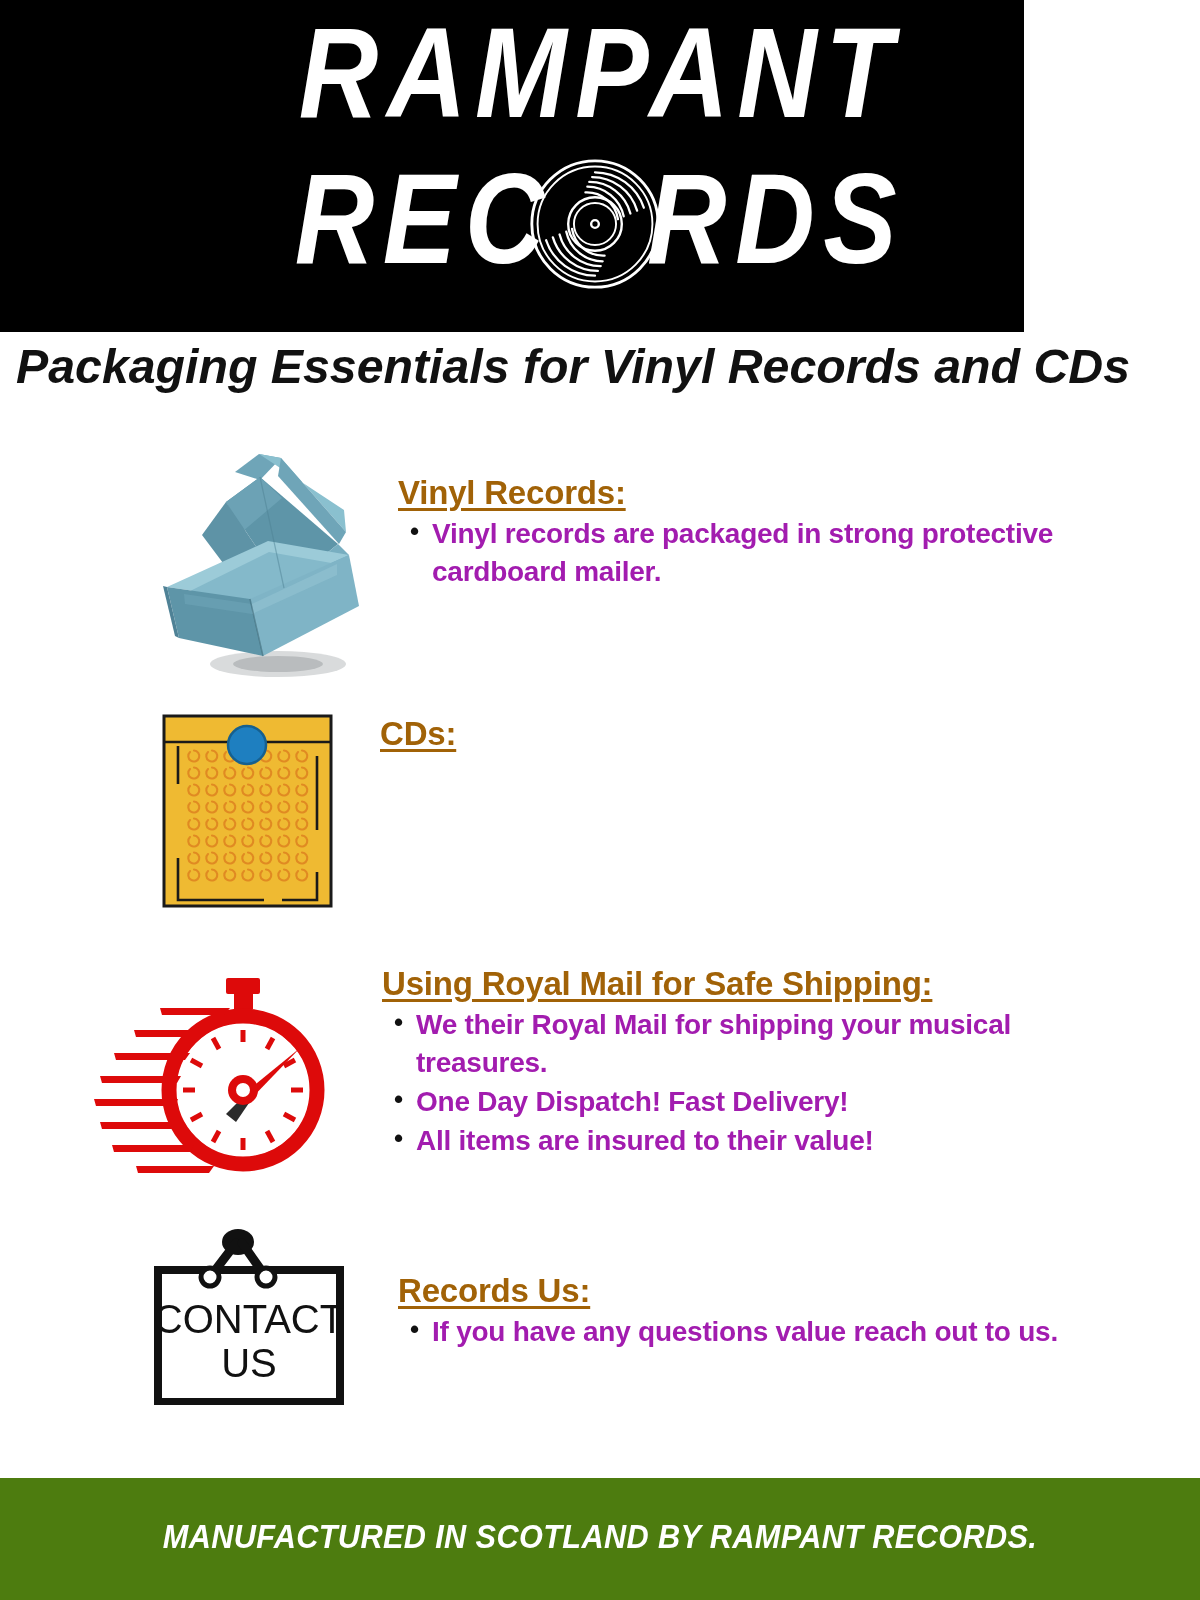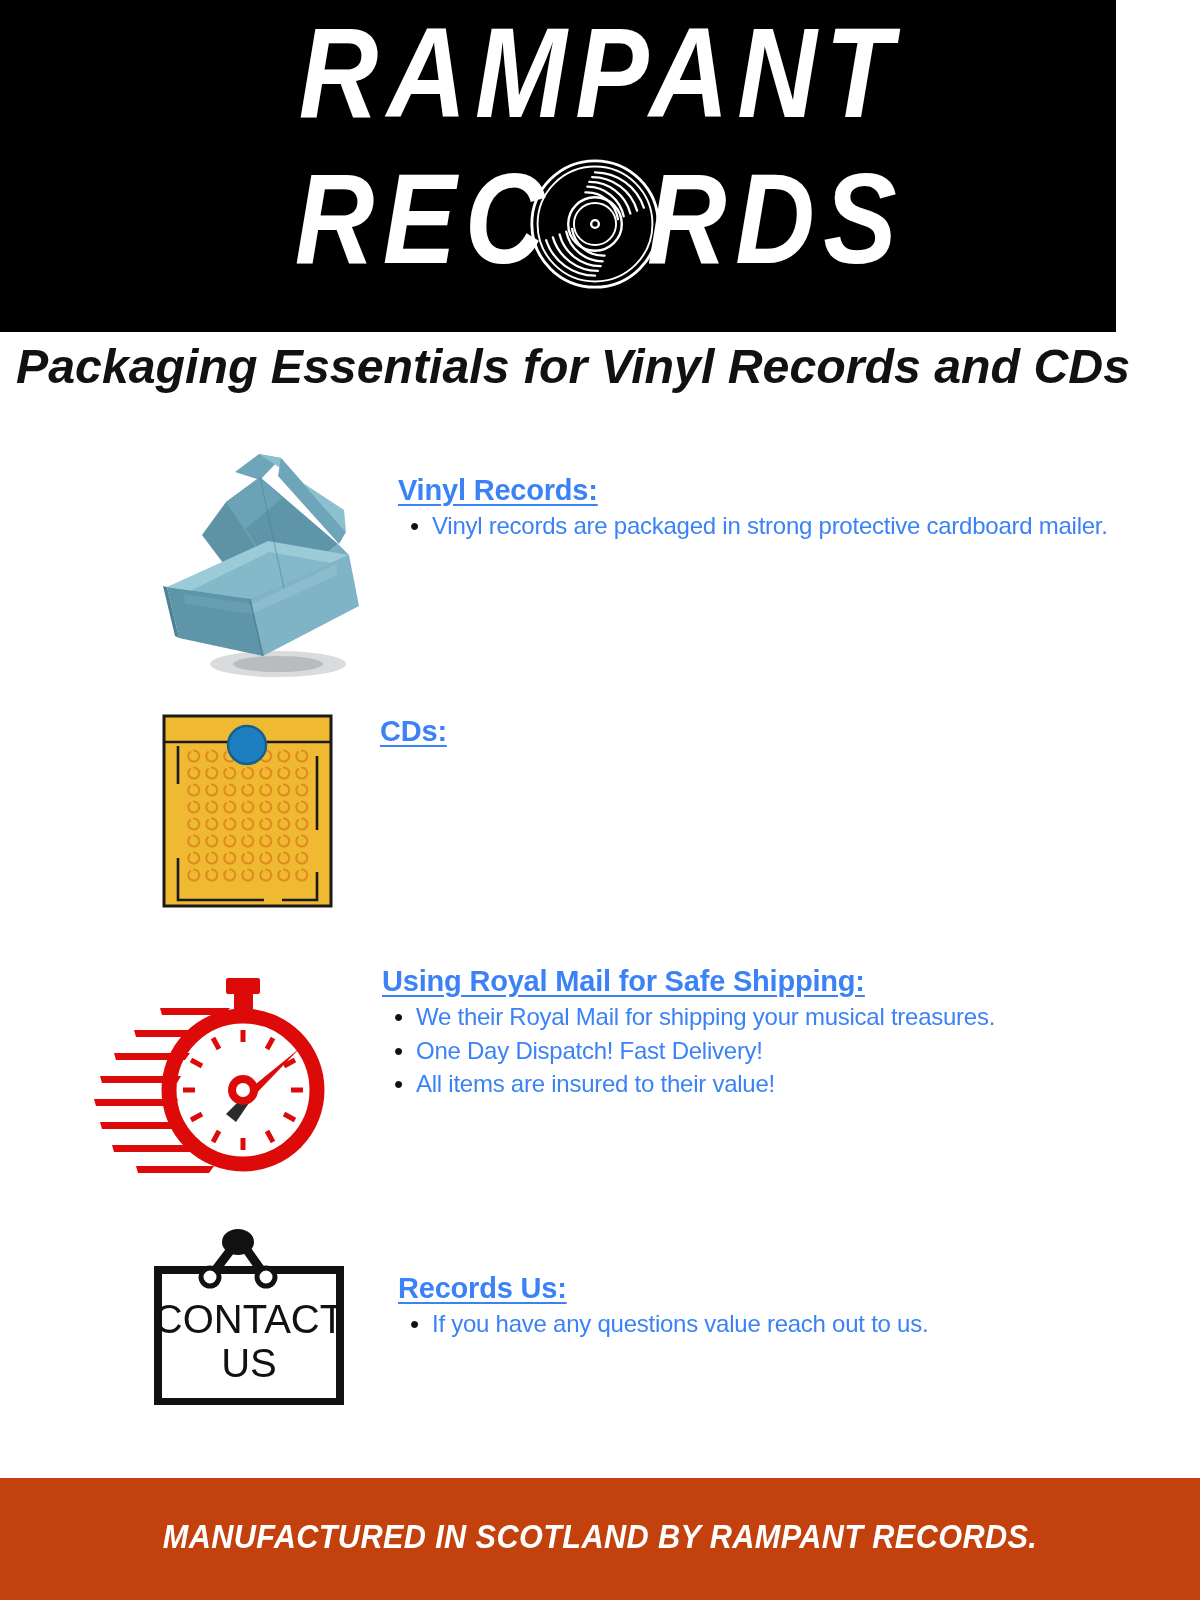--- a/index.html
+++ b/index.html
@@ -12,21 +12,21 @@
     height: 1600px;
     font-family: "Liberation Sans", sans-serif;
     overflow: hidden;
     position: relative;
   }
 
   
   .header-band {
     position: absolute;
     left: 0; top: 0;
-    width: 1116px;
+    width: 1024px;
     height: 332px;
     background: #000000;
     overflow: hidden;
   }
   .logo-wrap {
     position: absolute;
     left: 0; top: 0;
     width: 1200px;
     height: 332px;
   }
@@ -109,42 +109,43 @@
   }
   .sec-text {
     position: absolute;
     left: 398px;
     top: 0;
     width: 720px;
   }
   .sec-head {
     font-family: "Liberation Sans", sans-serif;
     font-weight: bold;
-    font-size: 29px;
-    color: #3b82f6;
+    font-size: 33px;
+    color: #a16207;
     text-decoration: underline;
     text-underline-offset: 4px;
     letter-spacing: -0.2px;
     margin: 0 0 3px 0;
     display: inline-block;
   }
   ul.bullets {
     list-style: none;
     margin: 0;
     padding: 0;
   }
   ul.bullets li {
     position: relative;
     font-family: "Liberation Sans", sans-serif;
-    font-size: 24px;
-    color: #3b82f6;
+    font-size: 28px;
+    color: #a21caf;
     line-height: 1.36;
     padding-left: 34px;
     margin: 0 0 1px 0;
     letter-spacing: -0.25px;
+    font-weight: bold;
   }
   ul.bullets li::before {
     content: "\2022";
     position: absolute;
     left: 12px;
     top: -1px;
     font-size: 26px;
     color: #111111;
   }
   .sec-text.narrow ul.bullets li { max-width: 660px; }
@@ -172,21 +173,21 @@
   .watch-illus { width: 270px; height: 225px; display: block; }
   .sign-illus { width: 200px; height: 180px; display: block; }
 
   
   .footer-band {
     position: absolute;
     left: 0;
     top: 1478px;
     width: 1200px;
     height: 122px;
-    background: #c2410c;
+    background: #4d7c0f;
   }
   .footer-text {
     position: absolute;
     left: 0;
     top: 40px;
     width: 1200px;
     text-align: center;
     color: #ffffff;
     font-family: "Liberation Sans", sans-serif;
     font-weight: bold;

